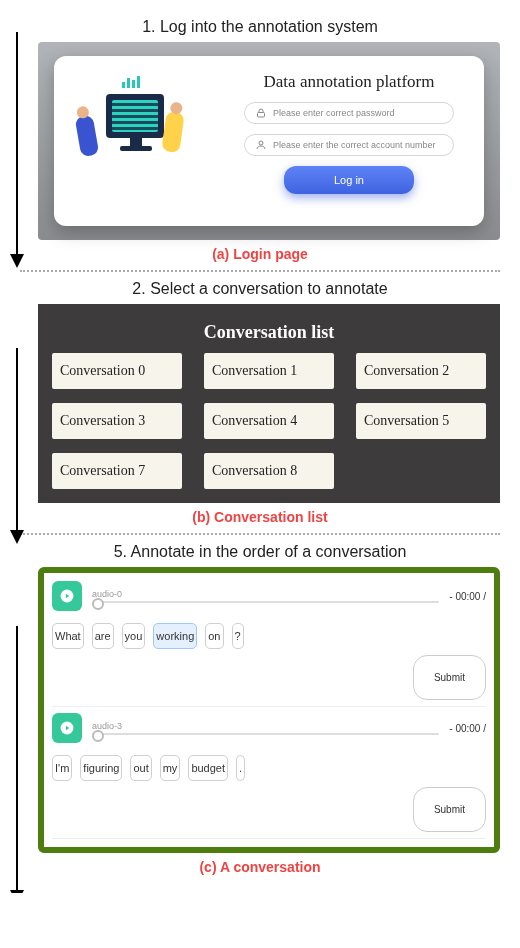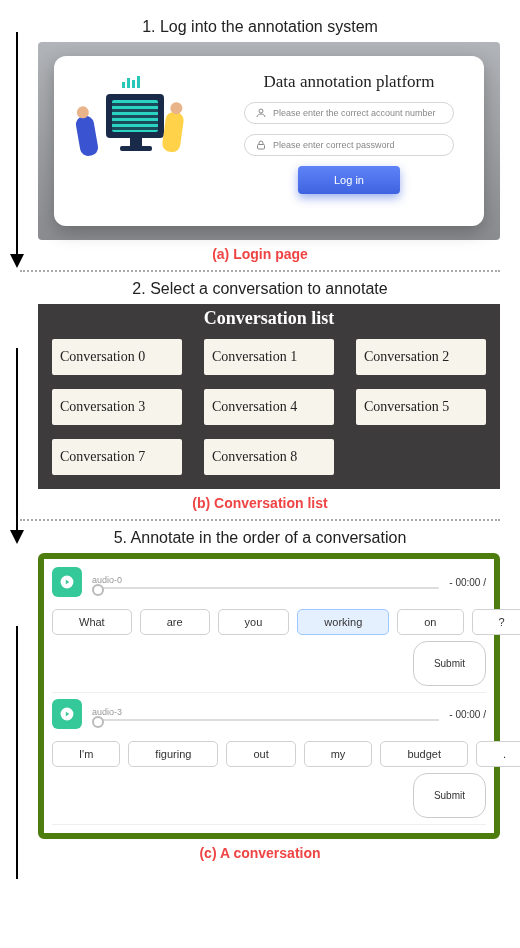--- a/index.html
+++ b/index.html
@@ -139,36 +139,36 @@
       border-radius: 16px;
       padding: 4px 10px;
       display: flex;
       align-items: center;
       gap: 6px;
       font-size: 9px;
       color: #888;
     }
     .field svg { width: 12px; height: 12px; }
     .login-btn {
-      width: 102px;
+      width: 130px;
       padding: 8px 0;
       background: linear-gradient(180deg, #5e83f7, #3e63e0);
       color: #fff;
       border: none;
-      border-radius: 4px;
+      border-radius: 12px;
       font-size: 11px;
       box-shadow: 0 4px 10px rgba(62,99,224,.5);
       cursor: pointer;
     }
 
     
     .convlist {
       margin-left: 18px;
       background: #3d3b3b;
-      padding: 4px 14px 14px;
+      padding: 18px 14px 14px;
     }
     .convlist-title {
       color: #fff;
       font-family: Georgia, serif;
       font-size: 18px;
       font-weight: 700;
       text-align: center;
       margin-bottom: 10px;
     }
     .conv-grid {
@@ -242,21 +242,21 @@
     }
     .token-row {
       display: flex;
       gap: 8px;
       margin: 12px 0 6px;
       align-items: center;
     }
     .token {
       border: 1px solid #d0d0d0;
       border-radius: 5px;
-      padding: 6px 26px;
+      padding: 6px 2px;
       font-size: 11px;
       color: #333;
       background: #fff;
       cursor: pointer;
     }
     .token.sel {
       border-color: #9ec7ff;
       background: #e5f0ff;
     }
     .submit-row {
@@ -307,31 +307,31 @@
         </div>
       <div class="monitor-stand"></div>
         <div class="monitor-base"></div>
       <div class="person p-left"></div>
       <div class="person p-right"></div>
     </div>
     <div class="login-right">
       <div class="login-title">Data annotation platform</div>
       <div class="field">
         <svg viewBox="0 0 24 24" fill="none" stroke="#888" stroke-width="2">
+            <rect x="5" y="11" width="14" height="9" rx="2"></rect>
+            <path d="M8 11V8a4 4 0 0 1 8 0v3"></path>
+          </svg>
+        <span>Please enter correct password</span>
+      </div>
+      <div class="field">
+        <svg viewBox="0 0 24 24" fill="none" stroke="#888" stroke-width="2">
             <circle cx="12" cy="8" r="4"></circle>
             <path d="M4 20c0-4 4-6 8-6s8 2 8 6"></path>
           </svg>
         <span>Please enter the correct account number</span>
-      </div>
-      <div class="field">
-        <svg viewBox="0 0 24 24" fill="none" stroke="#888" stroke-width="2">
-            <rect x="5" y="11" width="14" height="9" rx="2"></rect>
-            <path d="M8 11V8a4 4 0 0 1 8 0v3"></path>
-          </svg>
-        <span>Please enter correct password</span>
       </div>
       <button class="login-btn">Log in</button>
     </div>
   </div>
 </div>
 <div class="caption">(a) Login page</div>
 <hr class="divider">
 
 <div class="step-title">2. Select a conversation to annotate</div>
 <div class="convlist">

